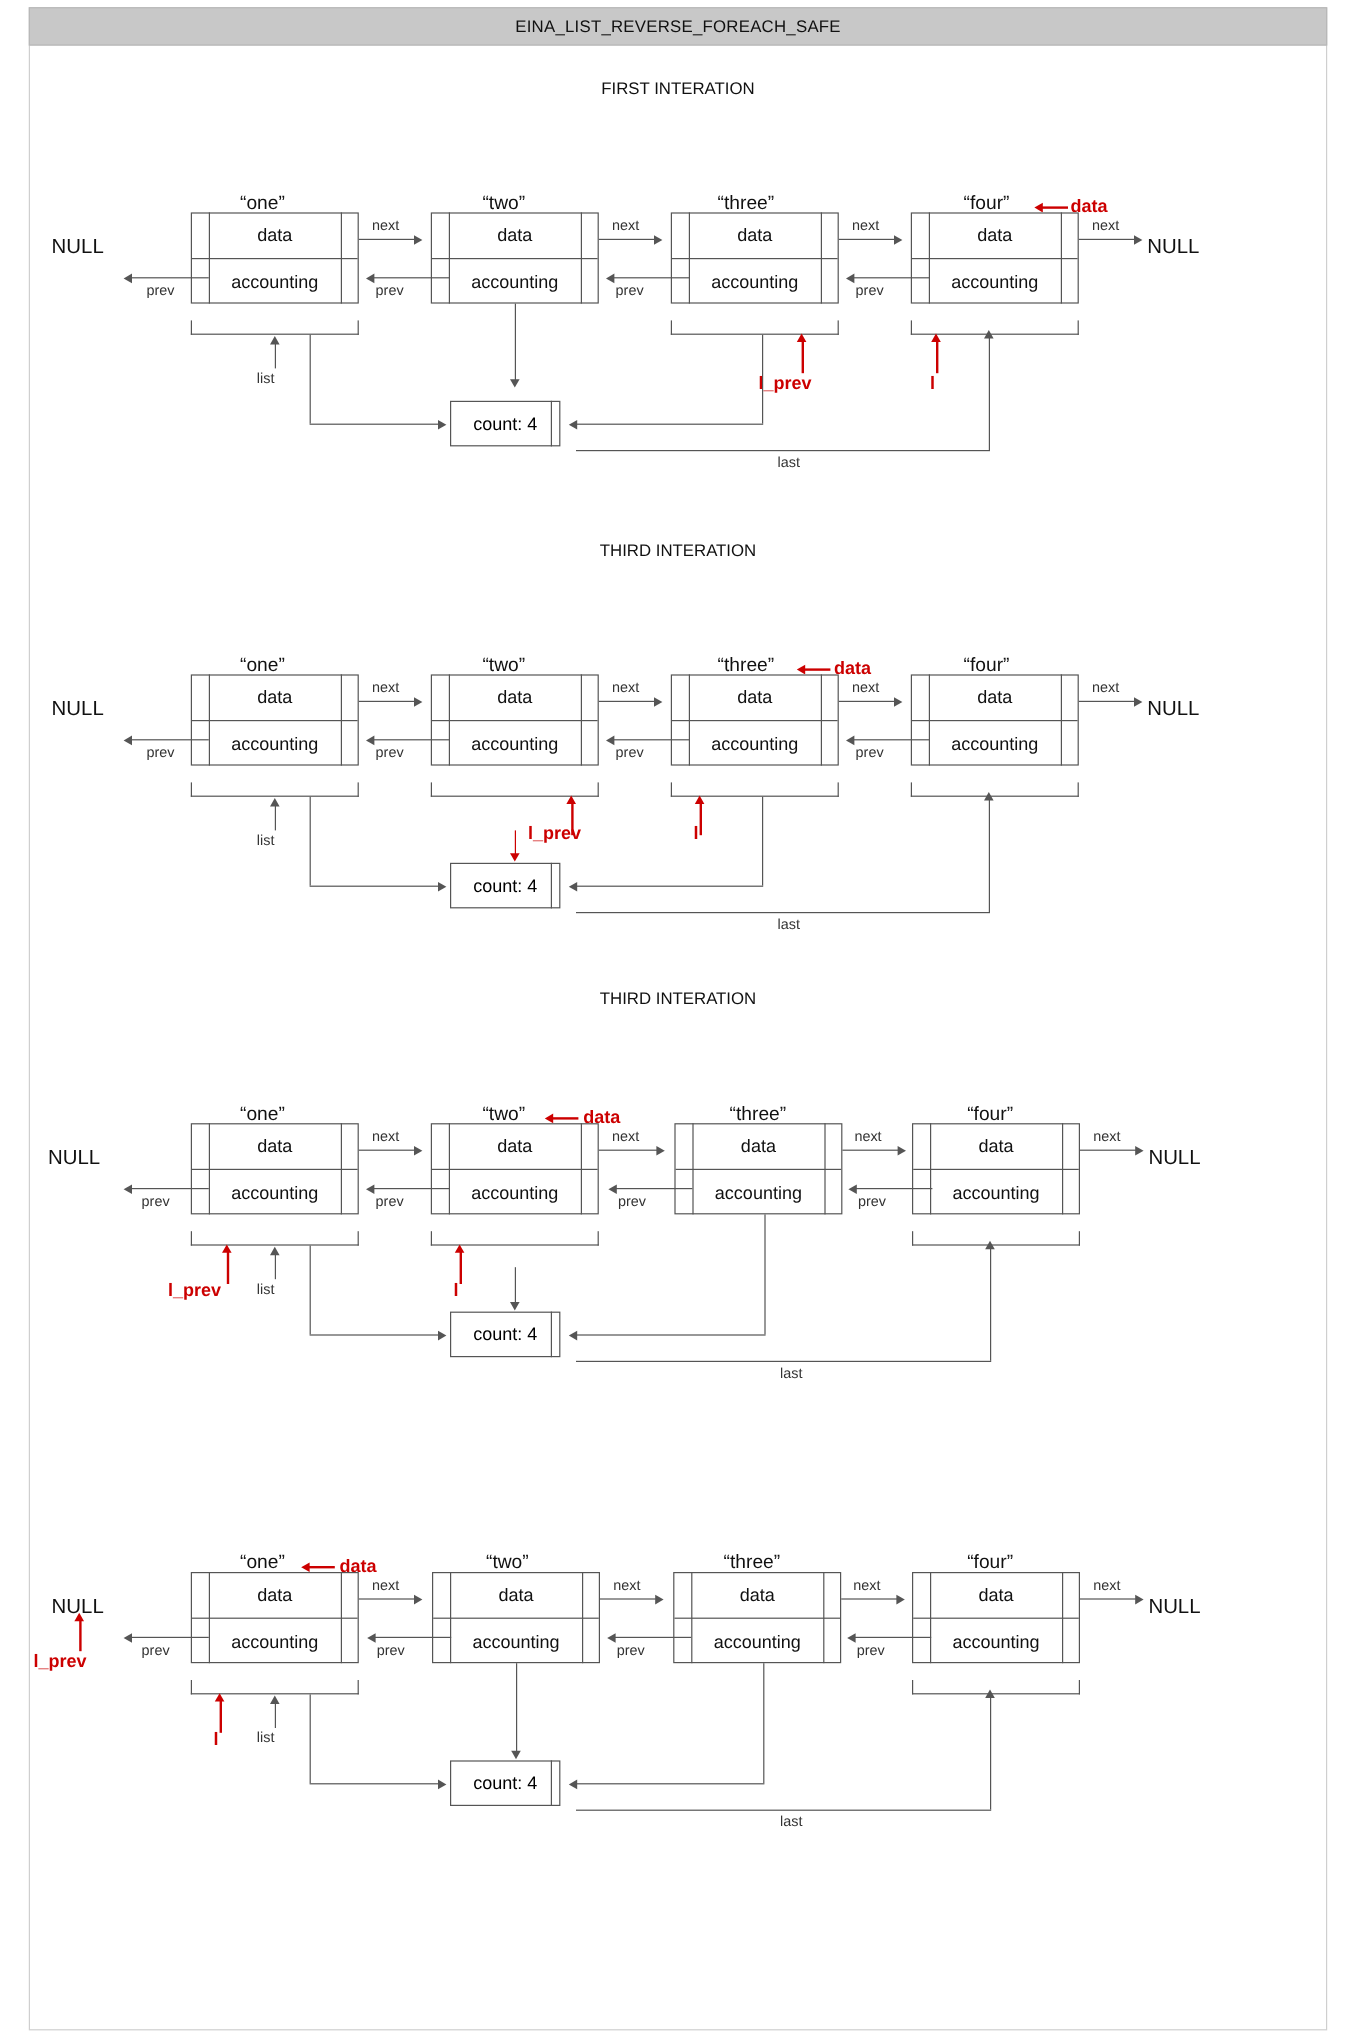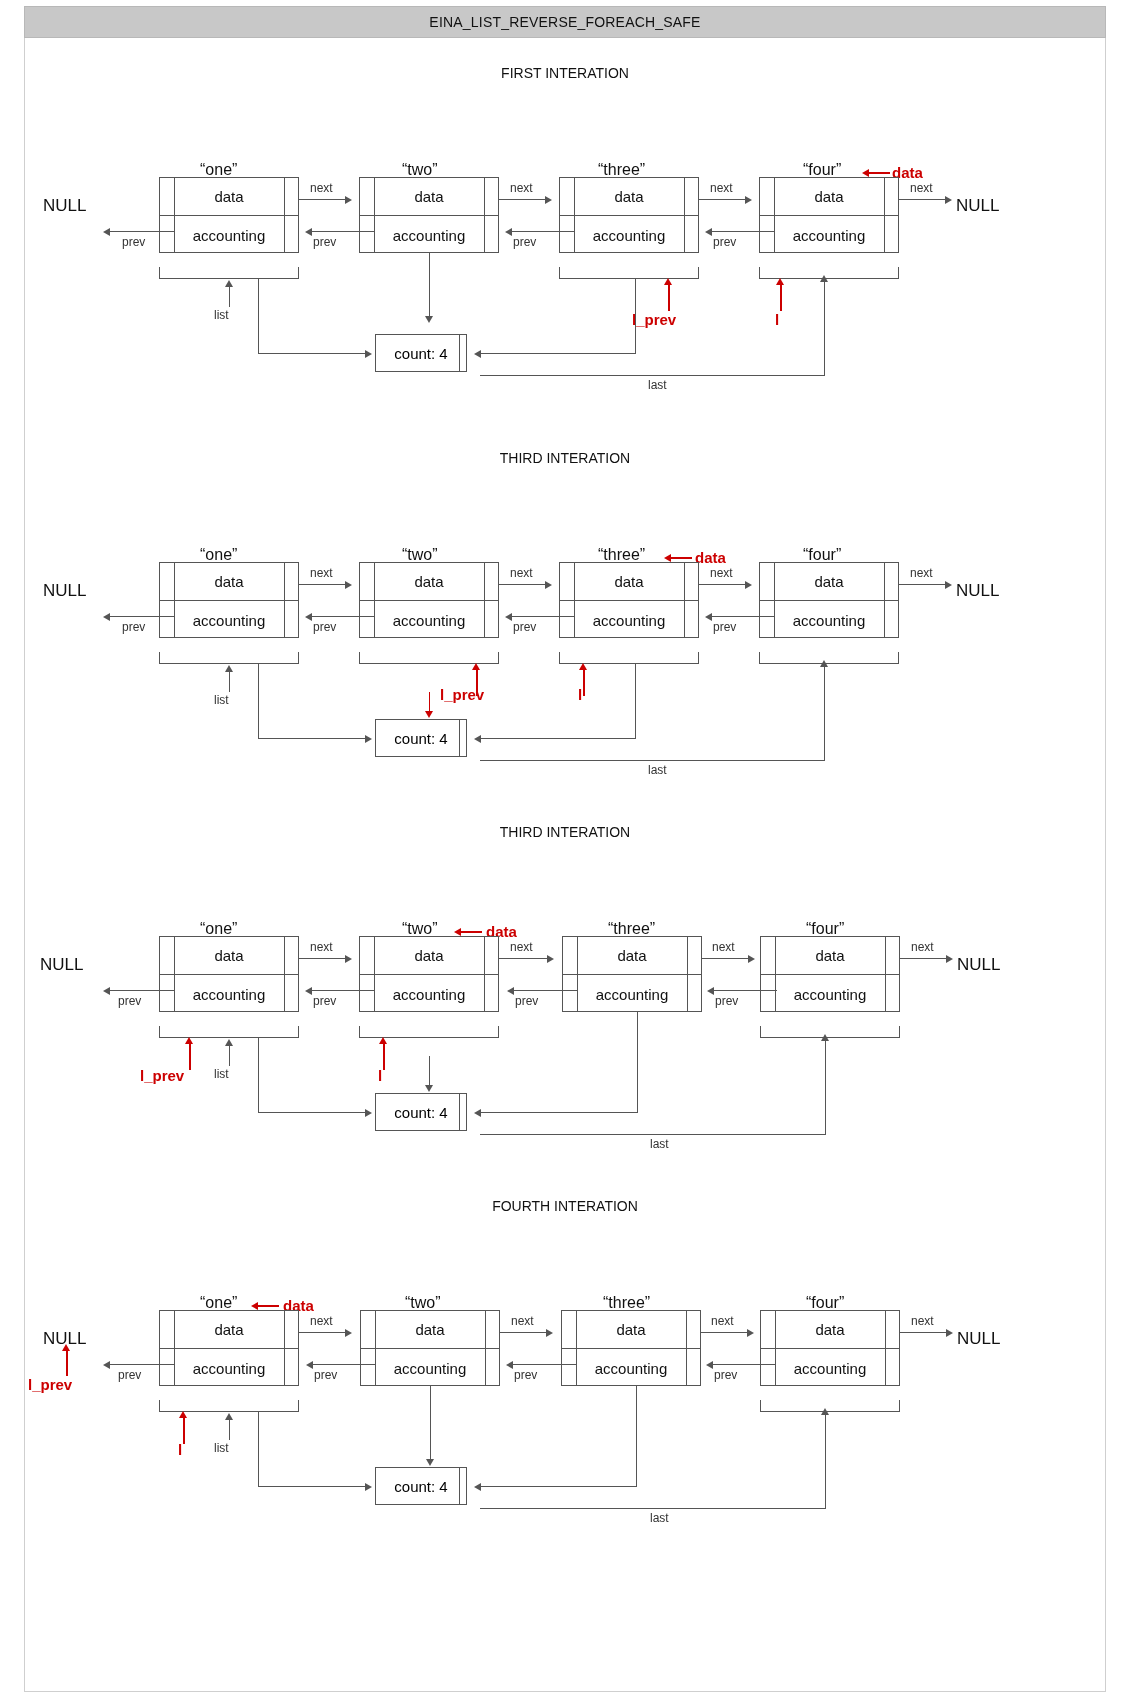--- a/index.html
+++ b/index.html
@@ -537,21 +537,20 @@
     <div class="hline" style="left:480px; top:318px; width:158px;"></div>
     <div class="ah left" style="left:474px; top:315px;"></div>
 
     <div class="vline" style="left:825px; top:244px; height:96px;"></div>
     <div class="ah up" style="left:821px; top:240px;"></div>
     <div class="hline" style="left:480px; top:340px; width:346px;"></div>
     <div class="label small" style="left:650px; top:343px;">last</div>
   </div>
 
   <div class="panel" style="top:1168px;">
-    <div class="section-title" style="top:30px;">FOURTH INTERATION</div>
 
     <div class="label quote" style="left:200px; top:126px;">“one”</div>
     <div class="label quote" style="left:405px; top:126px;">“two”</div>
     <div class="label quote" style="left:603px; top:126px;">“three”</div>
     <div class="label quote" style="left:806px; top:126px;">“four”</div>
 
     <div class="hline red" style="left:257px; top:137px; width:22px; height:2px;"></div>
     <div class="ah red left" style="left:251px; top:134px;"></div>
     <div class="label red" style="left:283px; top:129px;">data</div>
 

